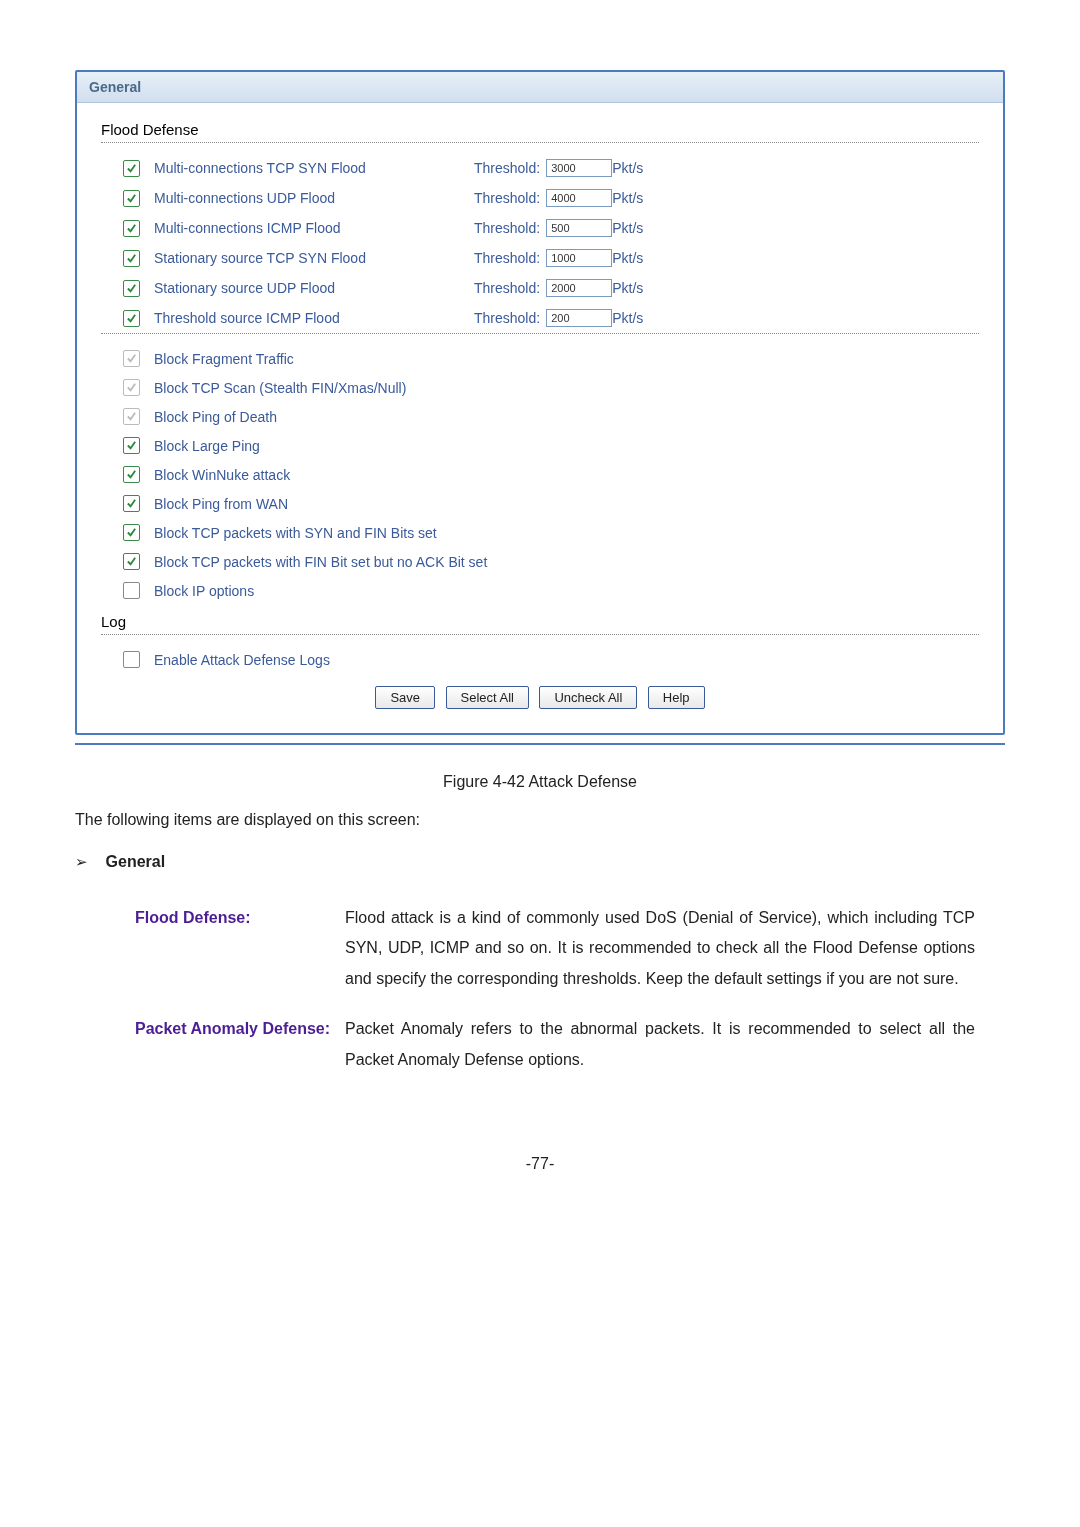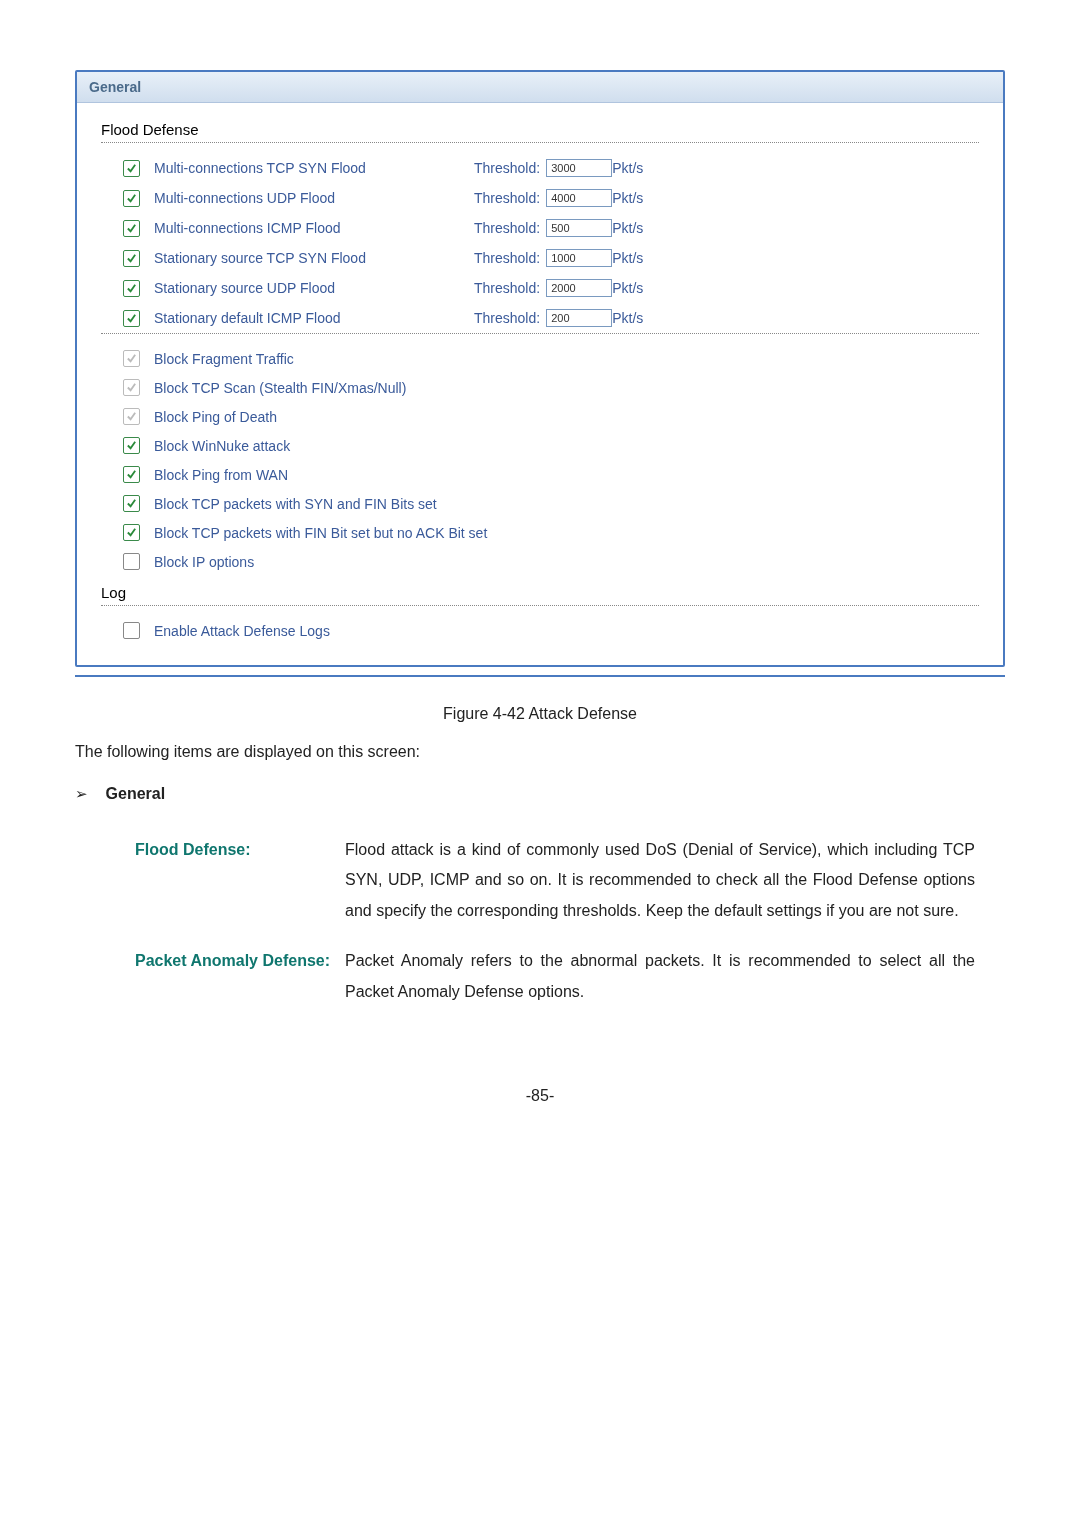--- a/index.html
+++ b/index.html
@@ -133,21 +133,21 @@
     width: calc(100% - 90px);
     border-collapse: collapse;
   }
   .desc-table td {
     vertical-align: top;
     padding: 10px 0;
     font-size: 16px;
     line-height: 1.9;
   }
   .desc-label {
-    color: #0f766e;
+    color: #4c1d95;
     font-weight: bold;
     width: 210px;
   }
   .desc-text {
     color: #222;
     text-align: justify;
   }
   .page-num {
     text-align: center;
     font-size: 16px;
@@ -227,21 +227,21 @@
             <span class="threshold-label">Threshold:</span>
             <input class="threshold-input" value="2000" style="">
             <span class="unit">Pkt/s</span>
           </div>
           <div class="row">
             <span class="cb">
               <svg viewBox="0 0 12 12">
                 <polyline points="2,6 5,9 10,2" fill="none" stroke="#2a8a3a" stroke-width="2"></polyline>
               </svg>
             </span>
-            <span class="row-label">Stationary default ICMP Flood</span>
+            <span class="row-label">Threshold source ICMP Flood</span>
             <span class="threshold-label">Threshold:</span>
             <input class="threshold-input" value="200" style="">
             <span class="unit">Pkt/s</span>
           </div>
         </div>
 
       <div class="dotted-line"></div>
       <div id="packet-rows">
           <div class="row">
             <span class="cb disabled">
@@ -259,20 +259,28 @@
             </span>
             <span>Block TCP Scan (Stealth FIN/Xmas/Null)</span>
           </div>
           <div class="row">
             <span class="cb disabled">
               <svg viewBox="0 0 12 12">
                 <polyline points="2,6 5,9 10,2" fill="none" stroke="#bbb" stroke-width="2"></polyline>
               </svg>
             </span>
             <span>Block Ping of Death</span>
+          </div>
+          <div class="row">
+            <span class="cb">
+              <svg viewBox="0 0 12 12">
+                <polyline points="2,6 5,9 10,2" fill="none" stroke="#2a8a3a" stroke-width="2"></polyline>
+              </svg>
+            </span>
+            <span>Block Large Ping</span>
           </div>
           <div class="row">
             <span class="cb">
               <svg viewBox="0 0 12 12">
                 <polyline points="2,6 5,9 10,2" fill="none" stroke="#2a8a3a" stroke-width="2"></polyline>
               </svg>
             </span>
             <span>Block WinNuke attack</span>
           </div>
           <div class="row">
@@ -307,20 +315,26 @@
 
       <div class="section-title">Log</div>
       <div class="dotted-line"></div>
       <div id="log-rows">
           <div class="row">
             <span class="cb unchecked"></span>
             <span>Enable Attack Defense Logs</span>
           </div>
         </div>
 
+      <div class="btn-row">
+        <span class="btn">Save</span>
+        <span class="btn">Select All</span>
+        <span class="btn">Uncheck All</span>
+        <span class="btn">Help</span>
+      </div>
     </div>
   </div>
   <div class="bottom-rule"></div>
 
   <div class="figure-caption">Figure 4-42 Attack Defense</div>
 
   <div class="body-text">The following items are displayed on this screen:</div>
 
   <div class="bullet-row">
     <span class="bullet-arrow">➢</span>
@@ -333,15 +347,15 @@
           <td class="desc-label">Flood Defense:</td>
           <td class="desc-text">Flood attack is a kind of commonly used DoS (Denial of Service), which including TCP SYN, UDP, ICMP and so on. It is recommended to check all the Flood Defense options and specify the corresponding thresholds. Keep the default settings if you are not sure.</td>
         </tr>
         <tr>
           <td class="desc-label">Packet Anomaly Defense:</td>
           <td class="desc-text">Packet Anomaly refers to the abnormal packets. It is recommended to select all the Packet Anomaly Defense options.</td>
         </tr>
       </tbody>
   </table>
 
-  <div class="page-num">-85-</div>
+  <div class="page-num">-77-</div>
 
 </div>
 
 </body></html>

